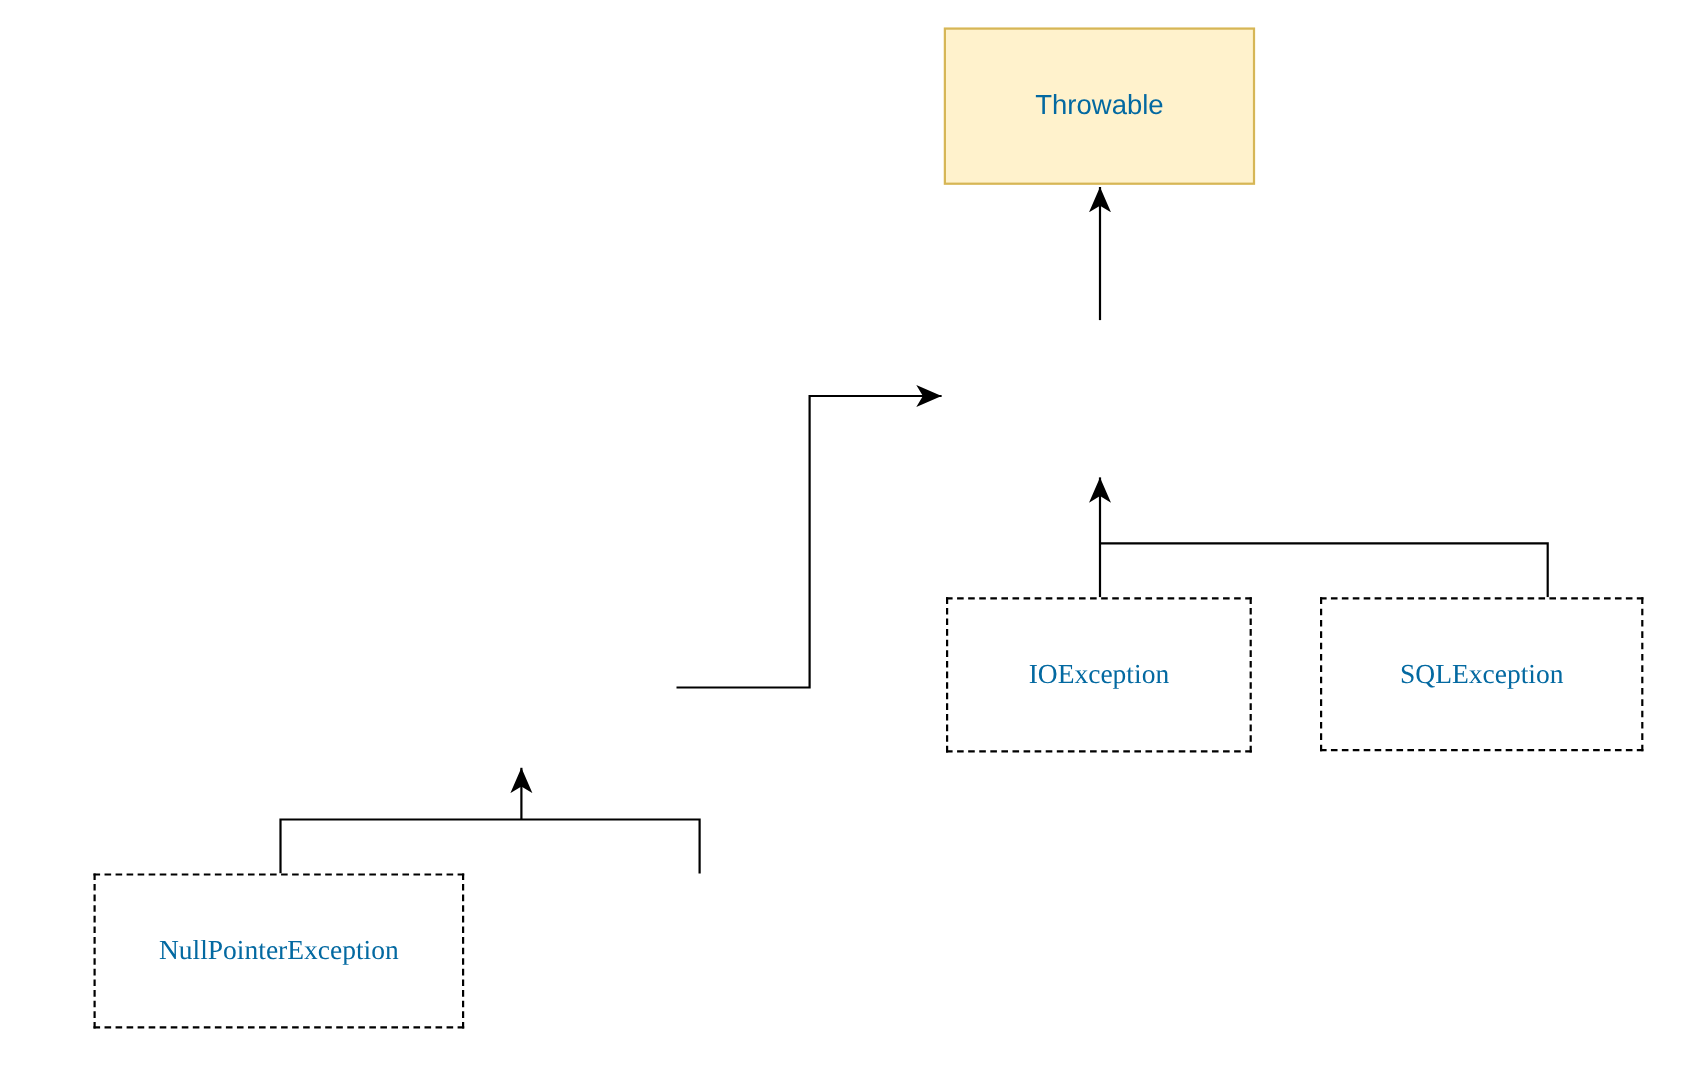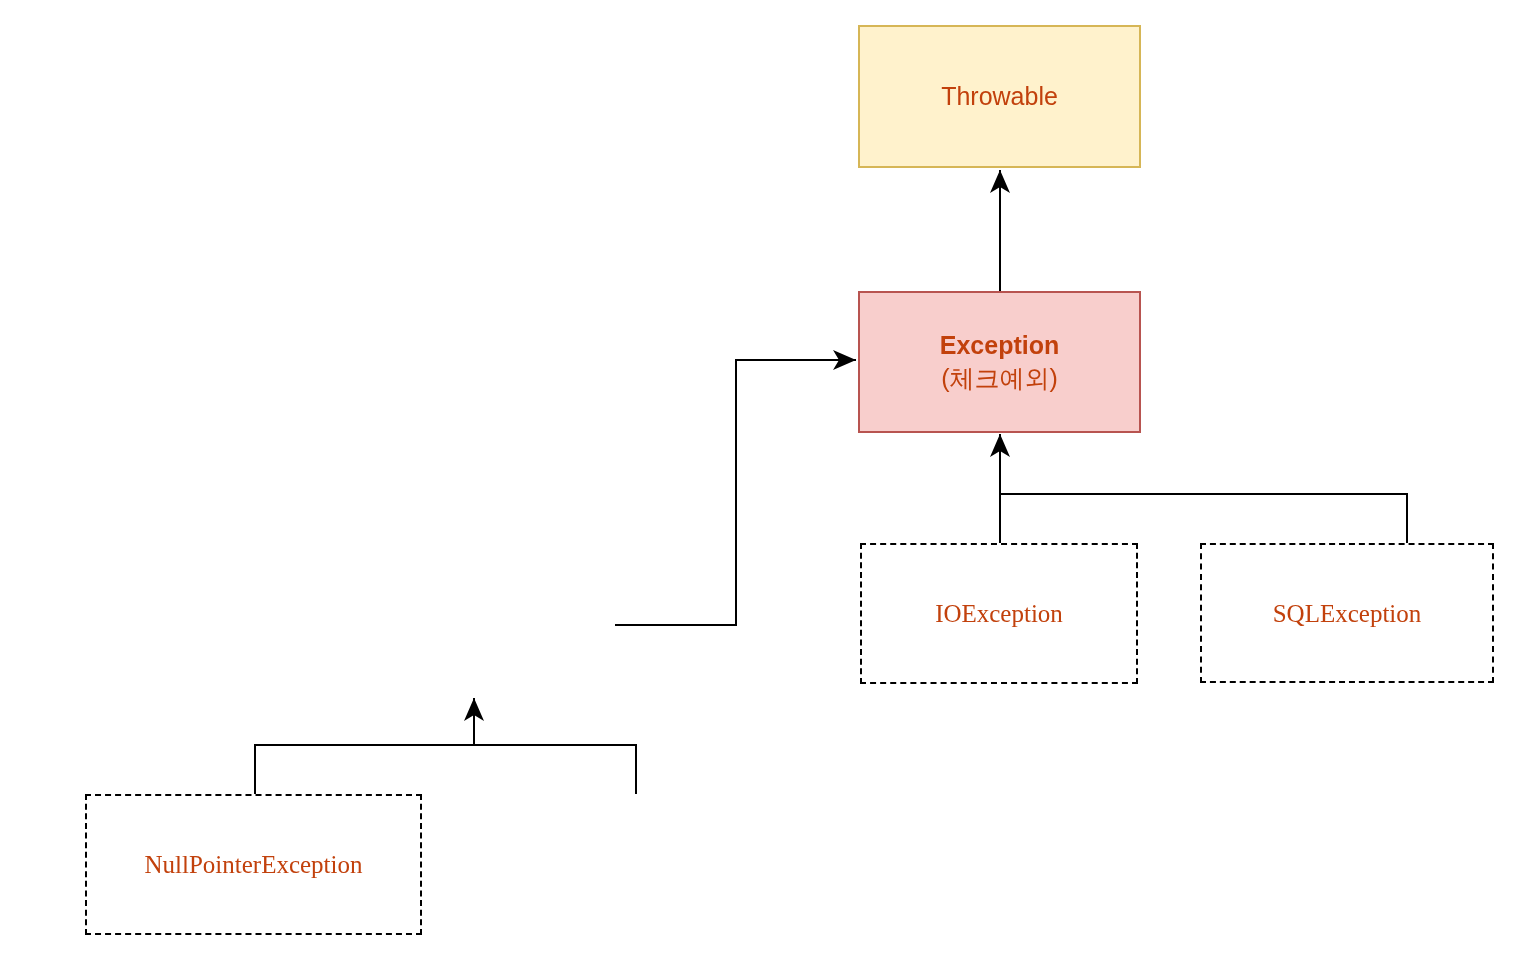--- a/index.html
+++ b/index.html
@@ -17,21 +17,21 @@
     left: 0; top: 0;
     width: 1528px; height: 968px;
   }
   .node {
     position: absolute;
     display: flex;
     flex-direction: column;
     align-items: center;
     justify-content: center;
     text-align: center;
-    color: #c2410c;
+    color: #0369a1;
     font-size: 25px;
     line-height: 33px;
   }
   .node .label   { font-weight: normal; }
   .node .label.bold { font-weight: bold; }
   .node .sublabel { font-weight: normal; }
   .node-throwable {
     left: 858px; top: 25px; width: 283px; height: 143px;
     background: #FFF2CC; border: 2px solid #D6B656;
   }
@@ -78,24 +78,20 @@
 
     <path class="edge" d="M 255 794 L 255 745 L 636 745 L 636 794"></path>
 
     <path class="edge" d="M 474 745 L 474 698" marker-end="url(#arrowhead)"></path>
   </svg>
 
   <div class="node node-throwable">
     <div class="label">Throwable</div>
   </div>
 
-  <div class="node node-exception">
-    <div class="label bold">Exception</div>
-    <div class="sublabel">(체크예외)</div>
-  </div>
 
 
   <div class="node node-dashed node-io-exception">
     <div class="label">IOException</div>
   </div>
 
   <div class="node node-dashed node-sql-exception">
     <div class="label">SQLException</div>
   </div>
 

